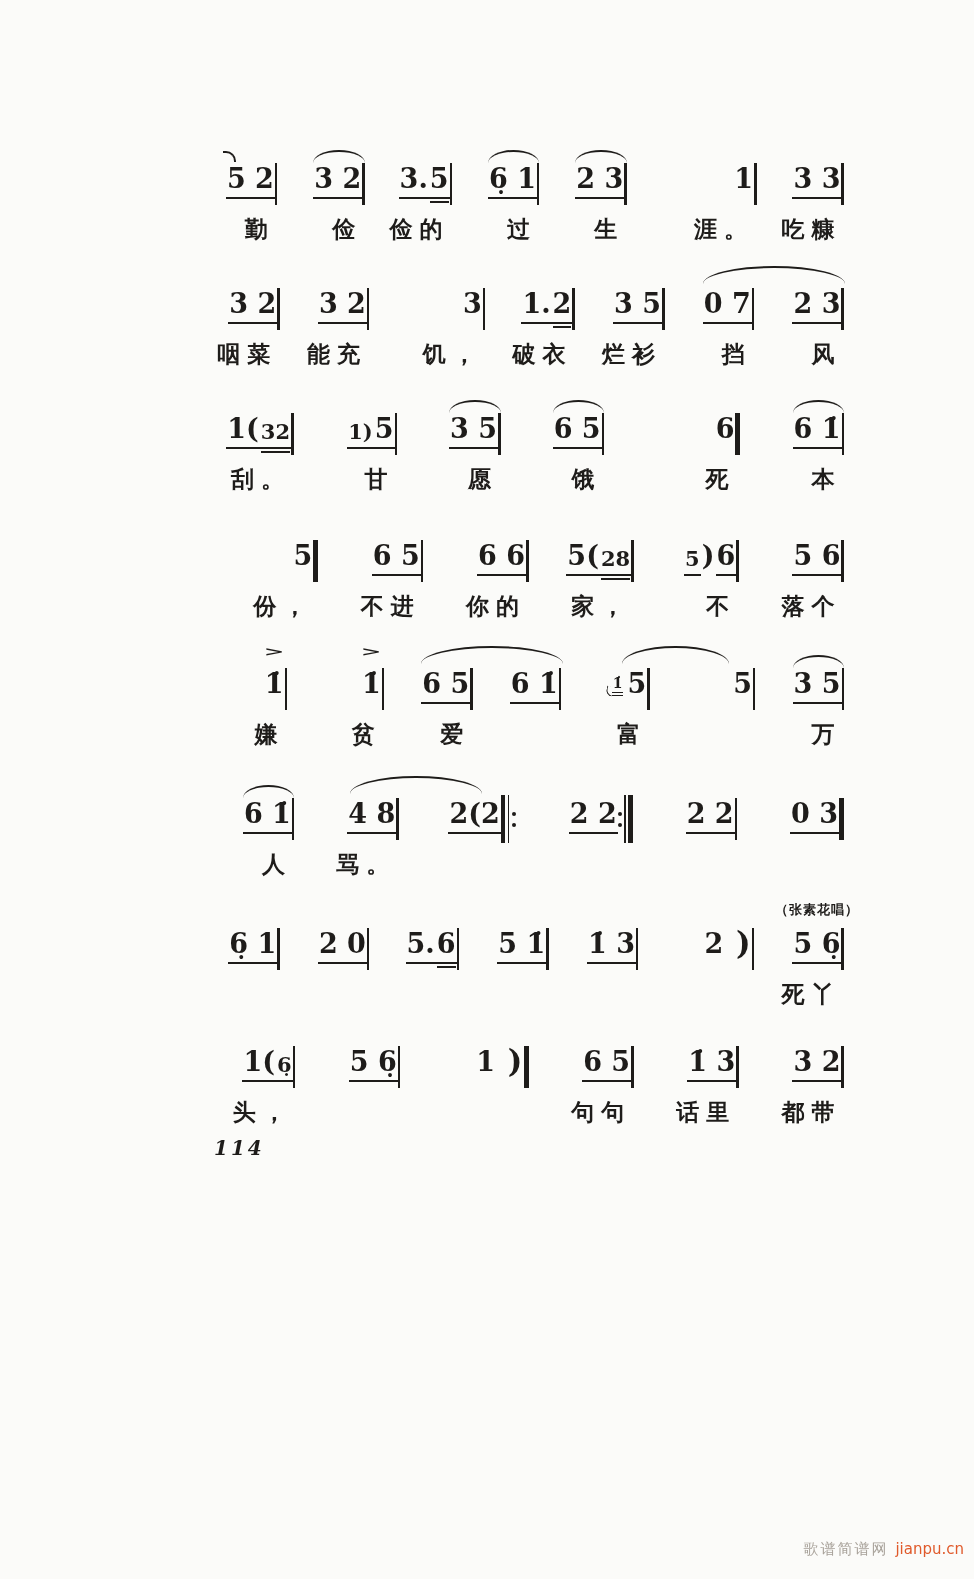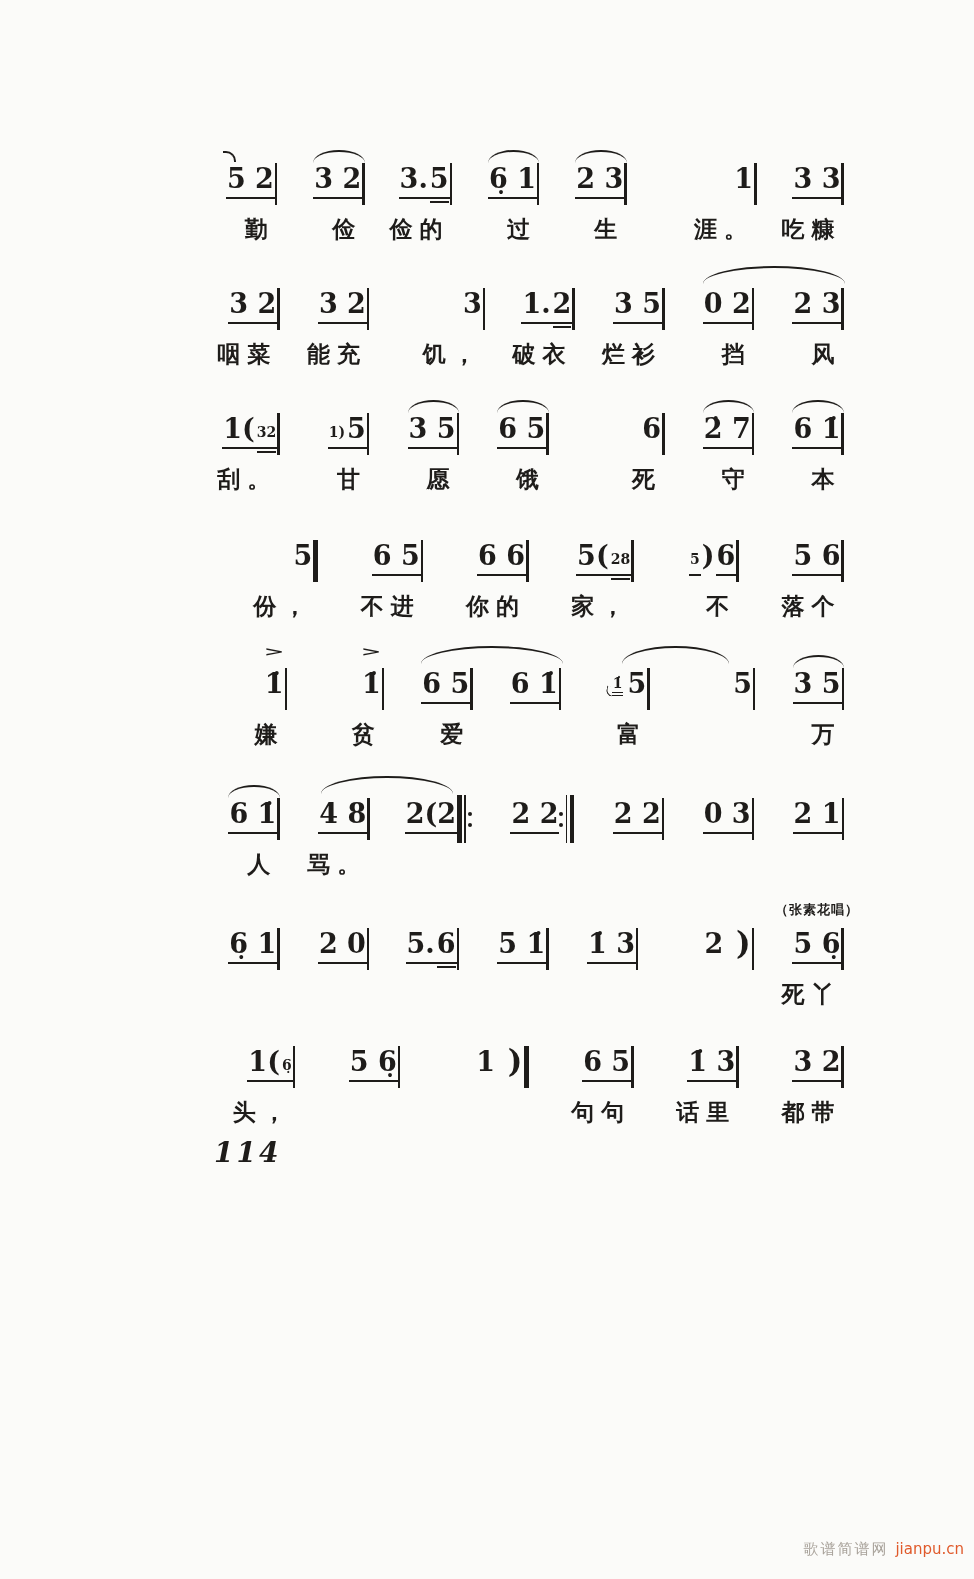--- a/index.html
+++ b/index.html
@@ -13,21 +13,21 @@
   .score-line { position:absolute; left:0; width:100%; display:flex; align-items:flex-start; }
   .measure { flex:1 1 0; display:flex; flex-direction:column; align-items:flex-end; min-width:0; }
   .notes {
     position:relative; display:inline-flex; align-items:flex-end;
     height:34px; font-size:27px; font-weight:bold; line-height:30px; white-space:pre;
   }
   .seg { display:inline-block; padding:0 1px 3px; border-bottom:2.5px solid transparent; }
   .seg.u1 { border-bottom-color:var(--ink); }
   .seg.u2 { border-bottom-color:var(--ink); position:relative; }
   .seg.u2::after { content:""; position:absolute; left:1px; right:1px; bottom:-6px; height:2px; background:var(--ink); }
-  .seg.sm { font-size:14px; line-height:24px; }
+  .seg.sm { font-size:21px; line-height:24px; }
   .seg.big { font-size:31px; line-height:32px; }
   .lyric {
     margin-top:13px; height:34px; line-height:34px; white-space:nowrap;
     font-family:"DejaVu Sans", sans-serif; font-weight:700; font-size:23px; letter-spacing:7px;
   }
   .bar { width:2.5px; height:42px; background:var(--ink); margin-top:-2px; flex:0 0 auto; }
   .rbar { display:flex; align-items:center; height:48px; margin-top:-5px; flex:0 0 auto; gap:2.5px; }
   .rbar .thick { width:4.5px; height:100%; background:var(--ink); }
   .rbar .thin  { width:1.5px; height:100%; background:var(--ink); }
   .rbar .dots  { display:flex; flex-direction:column; gap:7px; }
@@ -59,21 +59,21 @@
     border-left:1.5px solid var(--ink); border-bottom:1.5px solid var(--ink);
     border-radius:0 0 0 8px; transform:rotate(15deg);
   }
   .singer-label {
     position:absolute; top:-35px; left:50%; transform:translateX(-50%);
     font-family:"DejaVu Sans", sans-serif; font-weight:700; font-size:13px;
     white-space:nowrap; letter-spacing:1px;
   }
   .page-number {
     position:absolute; left:214px; top:1136px;
-    font-style:italic; font-weight:700; font-size:28px; letter-spacing:3px;
+    font-style:italic; font-weight:700; font-size:20px; letter-spacing:3px;
   }
   .watermark {
     position:absolute; right:10px; top:1540px;
     font-family:"DejaVu Sans", sans-serif; font-size:15px; white-space:nowrap;
   }
   .wm-cn  { letter-spacing:2px; }
   .wm-url { margin-left:7px; }
 </style>
 </head>
 <body>
@@ -136,21 +136,21 @@
         <div class="notes"><span class="seg u1">1.</span><span class="seg u2">2</span></div>
         <div class="lyric">破衣</div>
       </div>
       <div class="bar"></div>
       <div class="measure">
         <div class="notes"><span class="seg u1">3 5</span></div>
         <div class="lyric">烂衫</div>
       </div>
       <div class="bar"></div>
       <div class="measure">
-        <div class="notes"><div class="arc long" style="left: 0%; width: 290%;"></div><span class="seg u1">0 2</span></div>
+        <div class="notes"><div class="arc long" style="left: 0%; width: 290%;"></div><span class="seg u1">0 7</span></div>
         <div class="lyric">挡</div>
       </div>
       <div class="bar"></div>
       <div class="measure">
         <div class="notes"><span class="seg u1">2 3</span></div>
         <div class="lyric">风</div>
       </div>
       <div class="bar"></div>
     </div>
     <div class="score-line" style="top: 415px;">
@@ -172,24 +172,20 @@
       <div class="measure">
         <div class="notes"><div class="arc" style="left: 0%; width: 105%;"></div><span class="seg u1">6 5</span></div>
         <div class="lyric">饿</div>
       </div>
       <div class="bar"></div>
       <div class="measure" style="flex-grow: 1.3;">
         <div class="notes"><span class="seg u0">6</span></div>
         <div class="lyric">死</div>
       </div>
       <div class="bar"></div>
-      <div class="measure">
-        <div class="notes"><div class="arc" style="left: 0%; width: 105%;"></div><span class="seg u1">2̇ 7</span></div>
-        <div class="lyric">守</div>
-      </div>
       <div class="bar"></div>
       <div class="measure">
         <div class="notes"><div class="arc" style="left: 0%; width: 105%;"></div><span class="seg u1">6 1̇</span></div>
         <div class="lyric">本</div>
       </div>
       <div class="bar"></div>
     </div>
     <div class="score-line" style="top: 542px;">
       <div class="measure" style="flex-grow: 1.2;">
         <div class="notes"><span class="seg u0">5</span></div>
@@ -298,24 +294,20 @@
       <div class="measure">
         <div class="notes"><span class="seg u1">2 2</span></div>
         <div class="lyric"></div>
       </div>
       <div class="bar"></div>
       <div class="measure">
         <div class="notes"><span class="seg u1">0 3</span></div>
         <div class="lyric"></div>
       </div>
       <div class="bar"></div>
-      <div class="measure">
-        <div class="notes"><span class="seg u1">2 1</span></div>
-        <div class="lyric"></div>
-      </div>
       <div class="bar"></div>
     </div>
     <div class="score-line" style="top: 930px;">
       <div class="measure">
         <div class="notes"><span class="seg u1">6̣ 1</span></div>
         <div class="lyric"></div>
       </div>
       <div class="bar"></div>
       <div class="measure">
         <div class="notes"><span class="seg u1">2 0</span></div>

